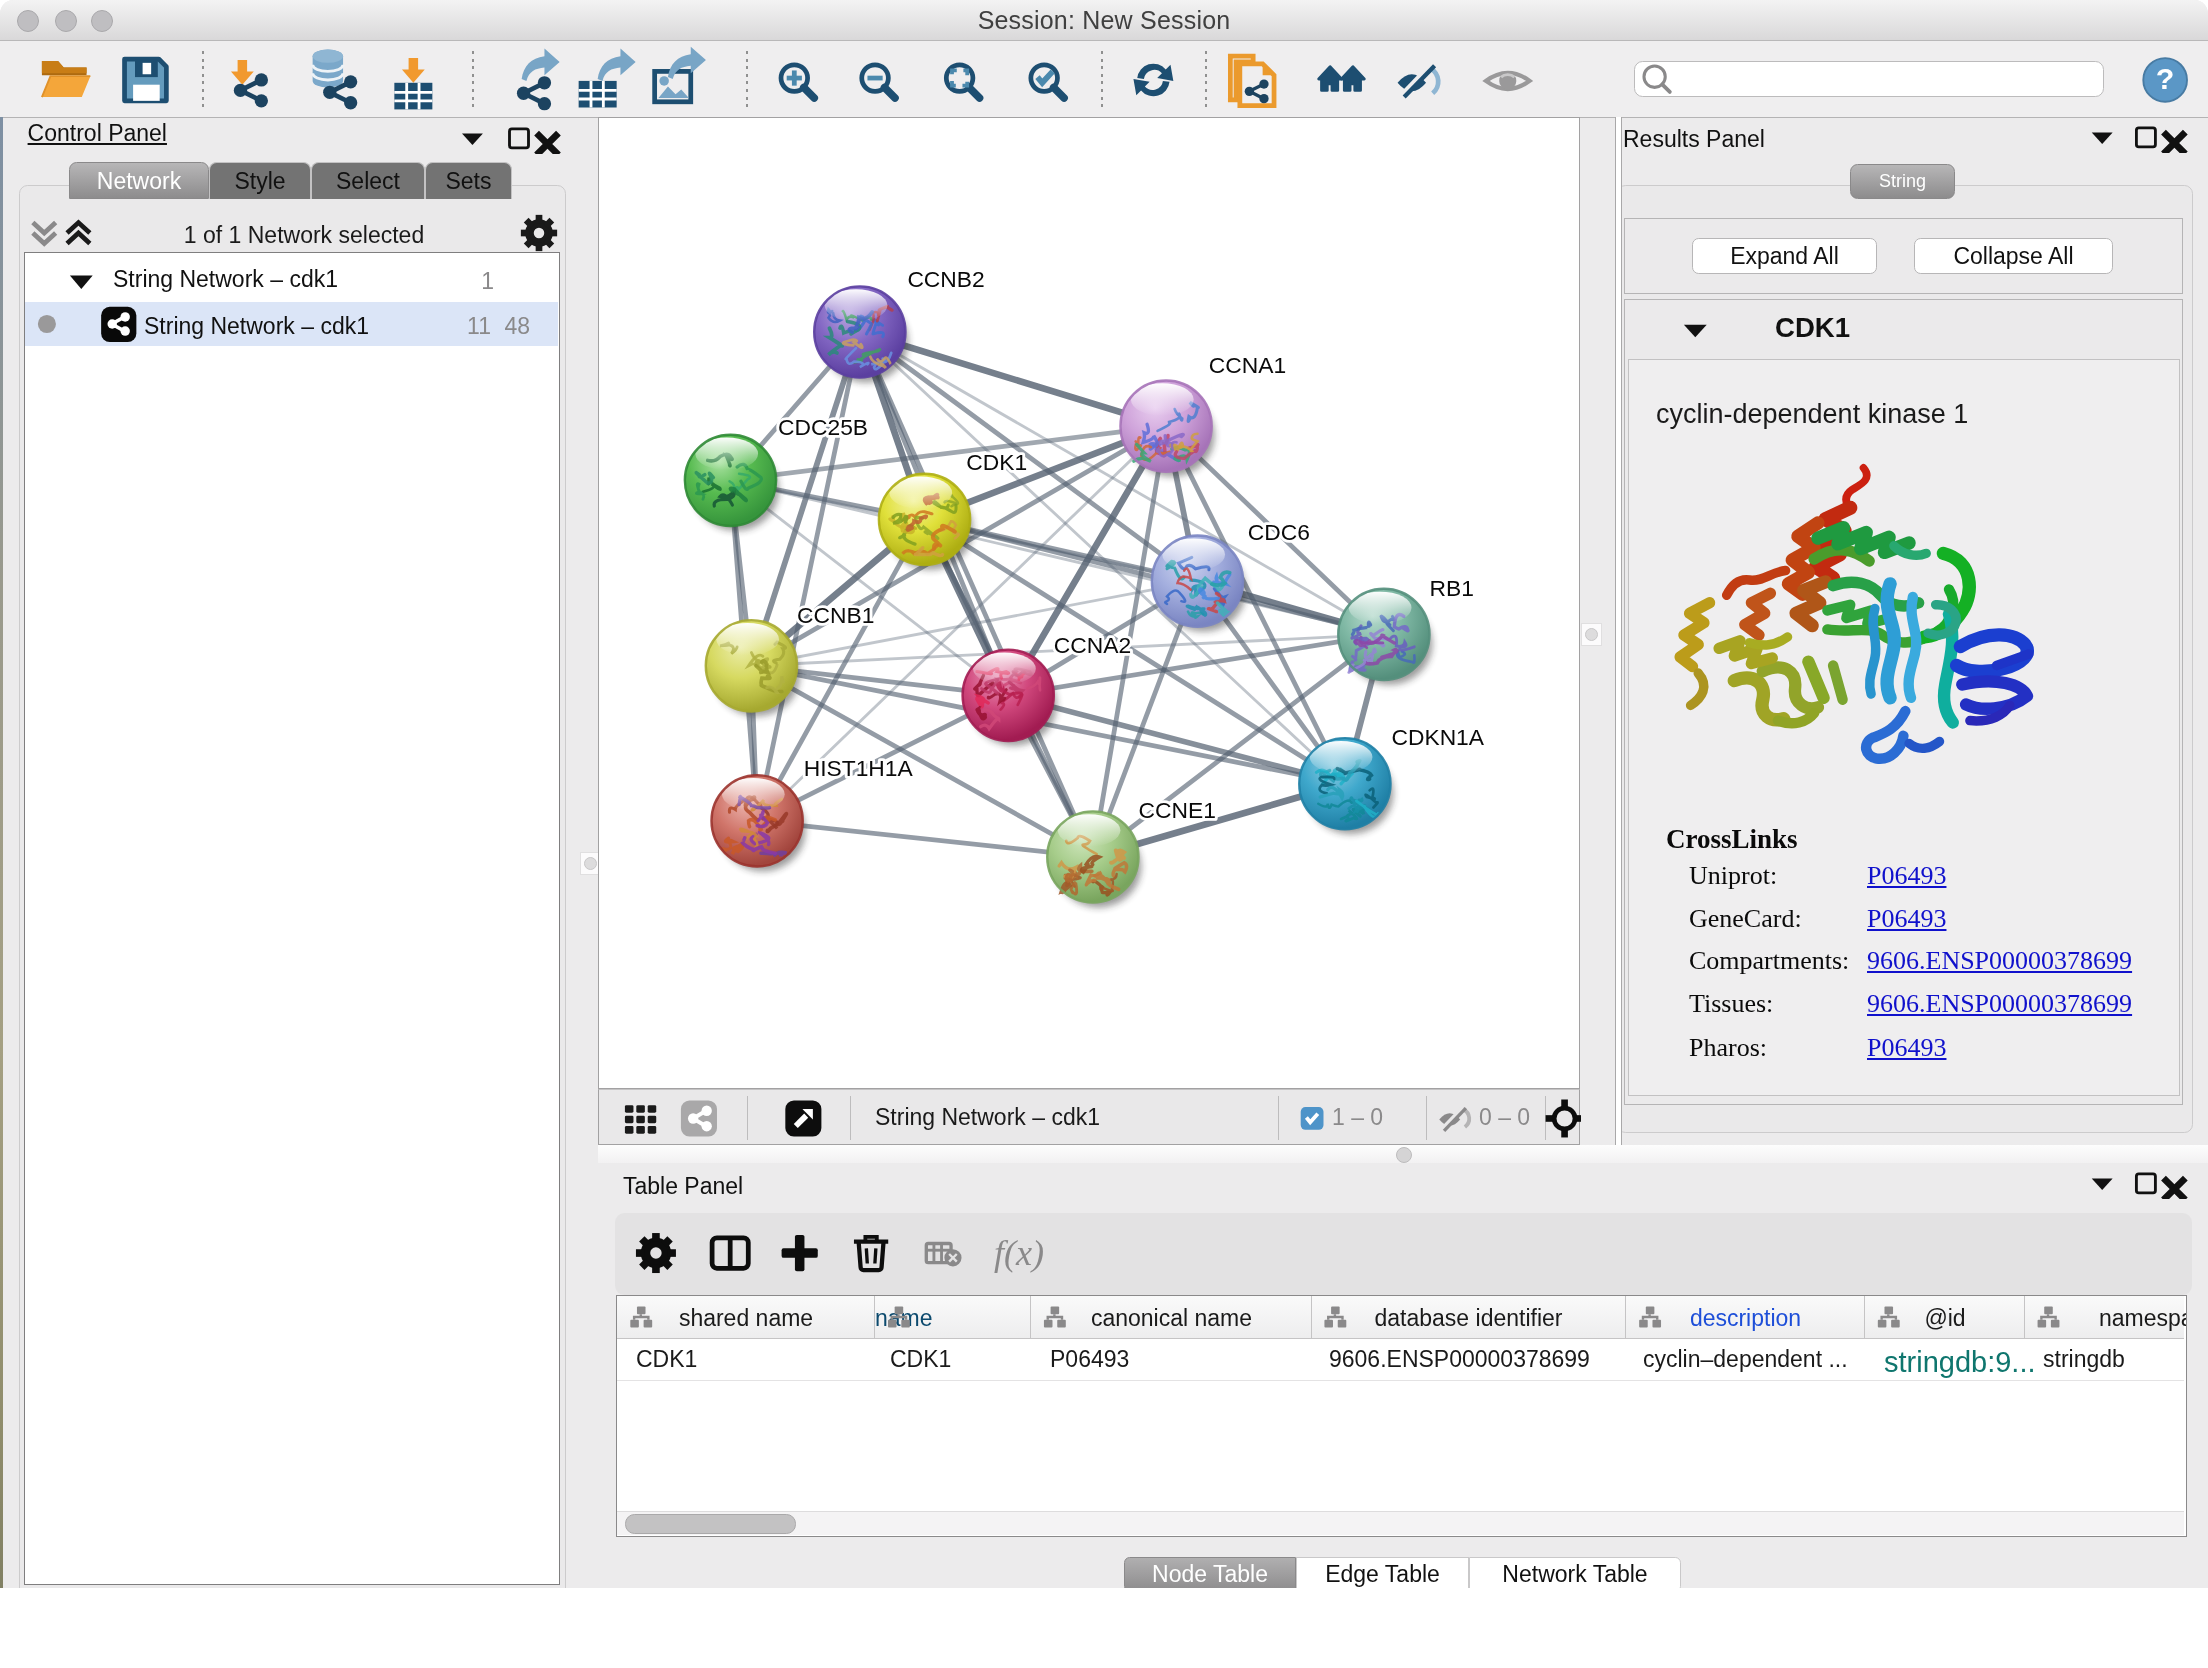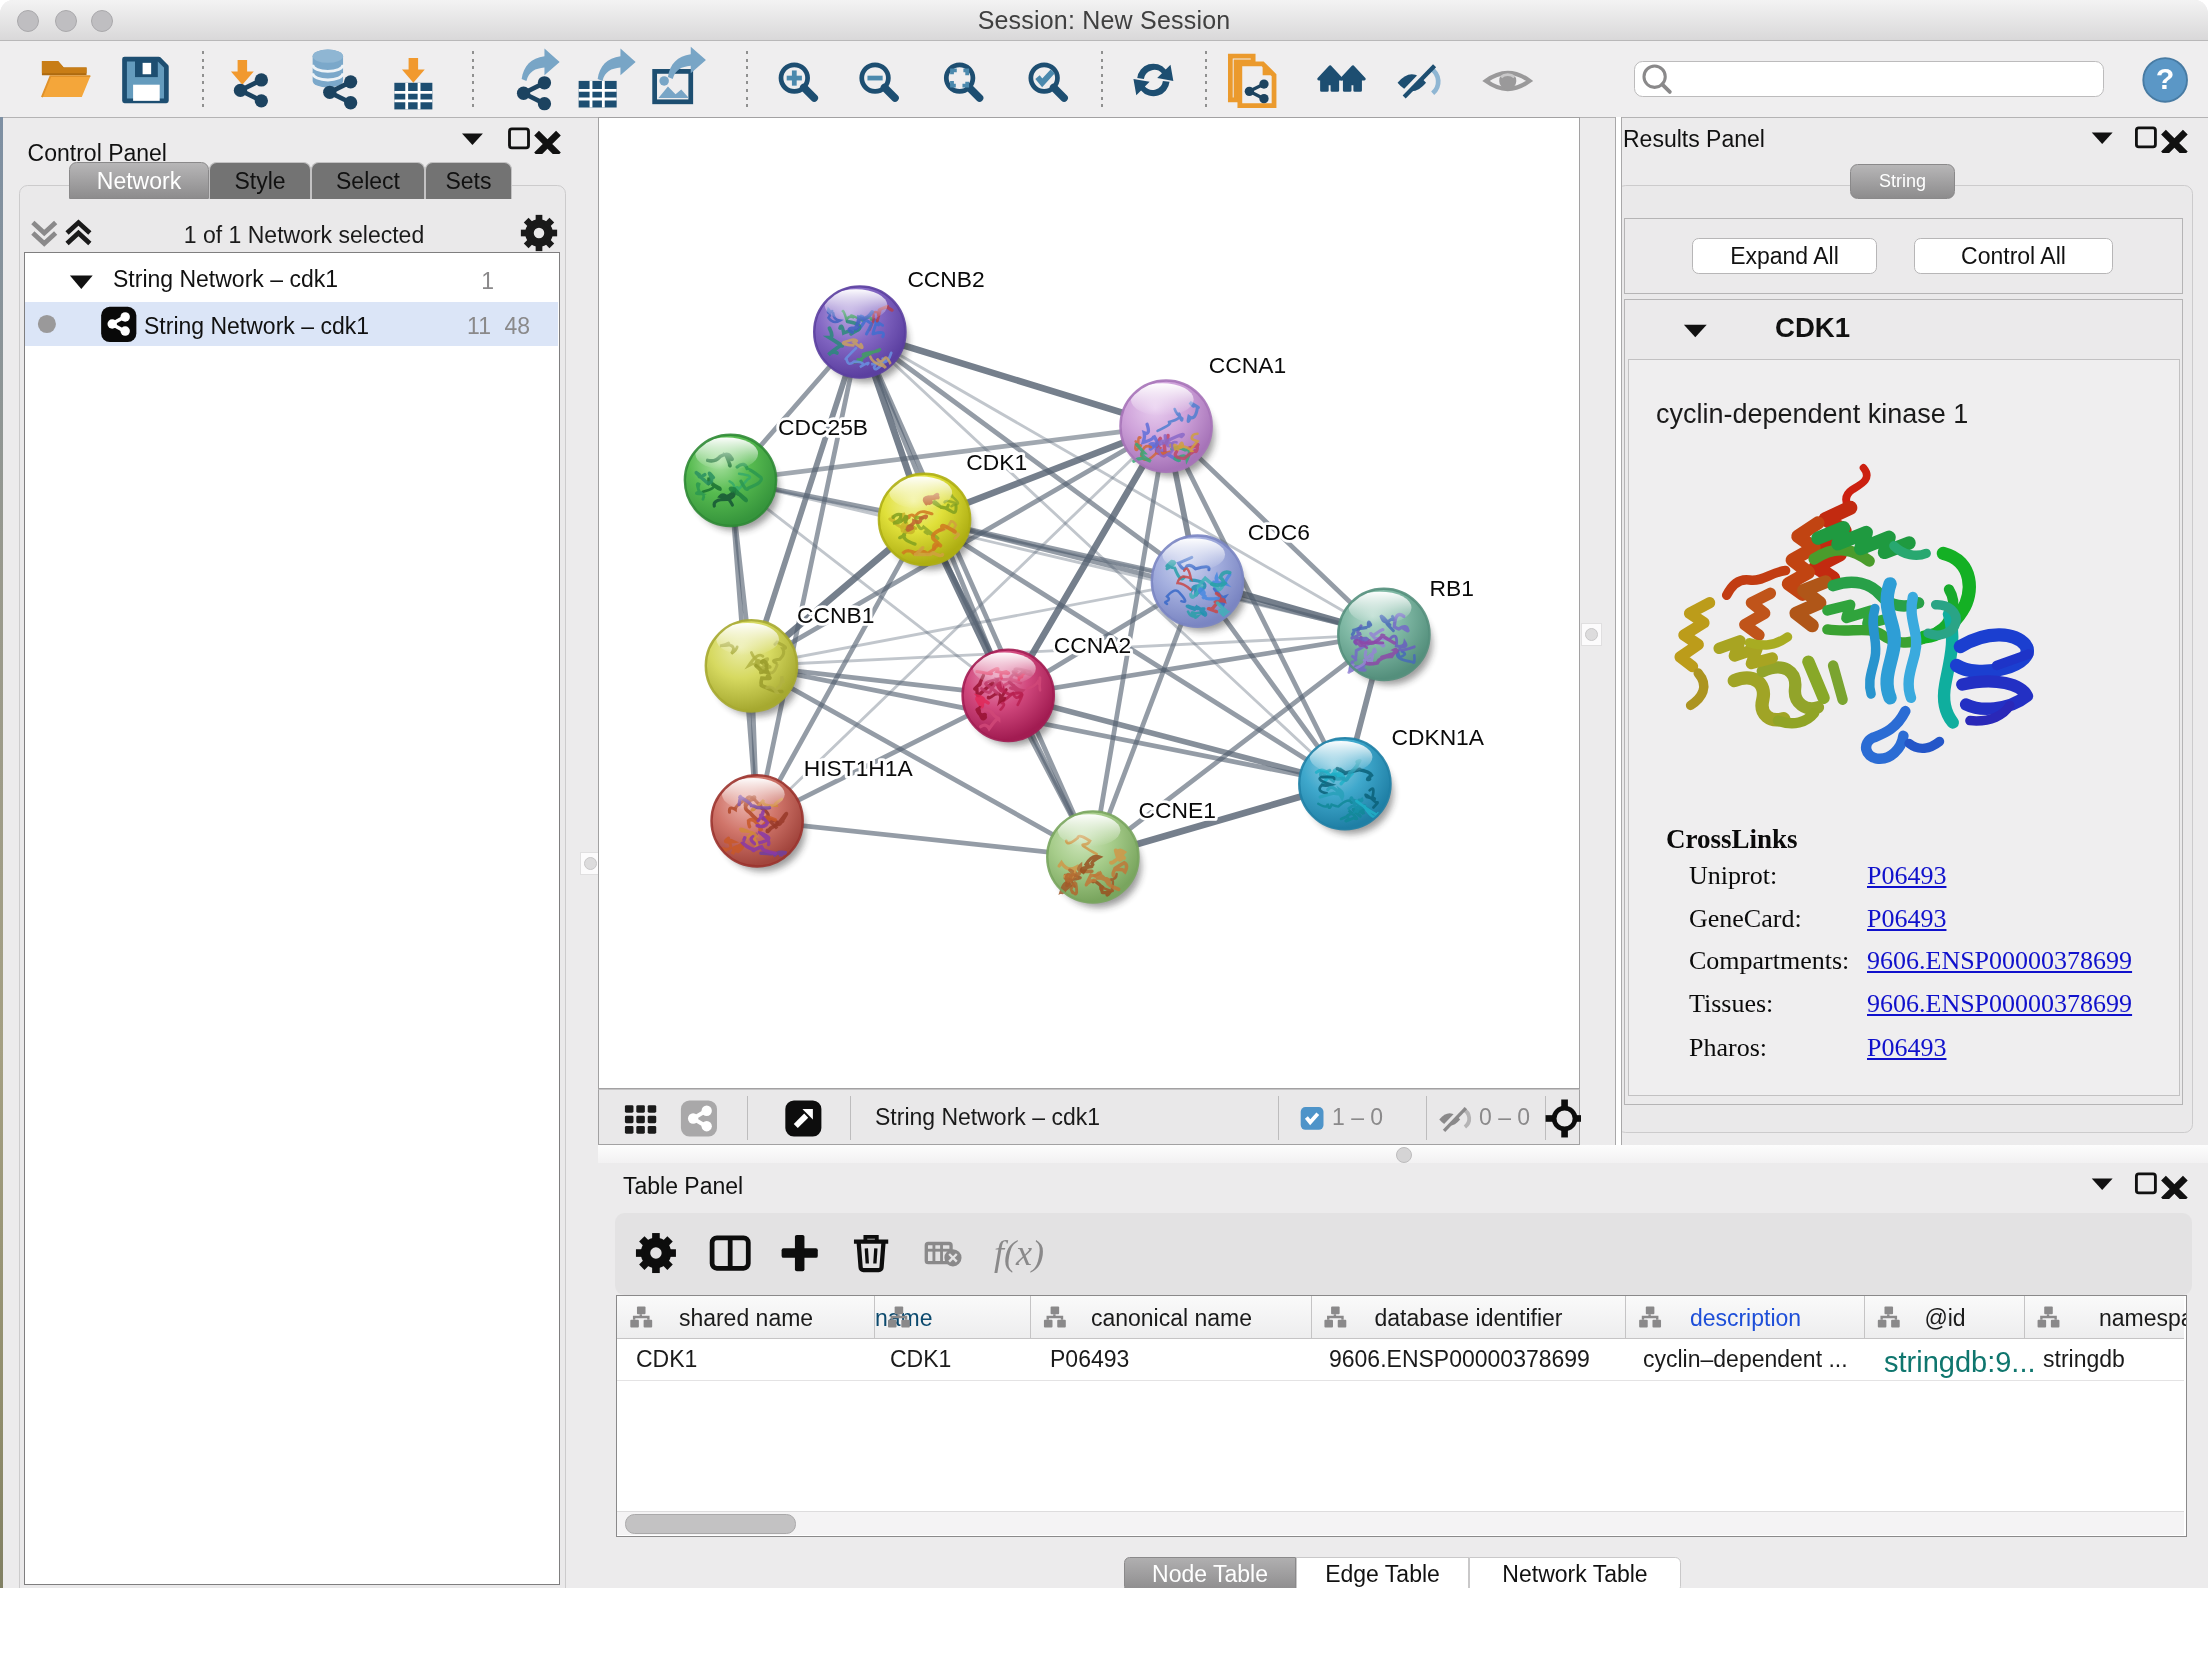--- a/index.html
+++ b/index.html
@@ -224,21 +224,21 @@
     </svg>
     <div class="tsep" style="left:202px;"></div>
     <div class="tsep" style="left:472px;"></div>
     <div class="tsep" style="left:746px;"></div>
     <div class="tsep" style="left:1101px;"></div>
     <div class="tsep" style="left:1205px;"></div>
     <div id="searchbox"></div>
   </div>
 
   <div id="cpanel">
-    <div class="abs ptitle" style="left:27.6px;top:140px;">Control Panel</div>
+    <div class="abs ptitle" style="left:27.6px;top:120px;text-decoration:underline;">Control Panel</div>
     <svg class="abs" width="114" height="28.5" style="left:462px;top:125px;" viewBox="0 0 120 30">
       <path d="M0,9 l22,0 -11,12 z" fill="#111"></path>
       <rect x="50" y="4" width="20" height="20" rx="2.5" fill="none" stroke="#111" stroke-width="3"></rect>
       <path d="M81,6 l9,9 9,-9 5,5 -9,9 9,9 -5,5 -9,-9 -9,9 -5,-5 9,-9 -9,-9 z" fill="#111"></path>
     </svg>
     <div class="pframe" style="left:19px;top:185px;width:545px;height:1411px;"></div>
     <div class="tab tabsel" style="left:69px;width:140px;z-index:3;">Network</div>
     <div class="tab" style="left:209px;width:102px;z-index:2;">Style</div>
     <div class="tab" style="left:311px;width:114px;z-index:2;">Select</div>
     <div class="tab" style="left:425px;width:87px;z-index:2;">Sets</div>
@@ -751,21 +751,21 @@
       <rect x="52" y="4" width="20" height="20" rx="2.5" fill="none" stroke="#111" stroke-width="3"></rect>
       <path d="M83,6 l9,9 9,-9 5,5 -9,9 9,9 -5,5 -9,-9 -9,9 -5,-5 9,-9 -9,-9 z" fill="#111"></path>
     </svg>
     <div class="pframe" style="left:1617px;top:185px;width:574px;height:946px;"></div>
     <div class="abs" style="left:1850px;top:164px;width:105px;height:35px;background:linear-gradient(#b7b6b7,#8d8c8d);
          border:1px solid #8a898a;border-radius:7.6px;box-sizing:border-box;text-align:center;line-height:33px;
          font-size:18px;color:#fff;">String</div>
 
     <div class="abs" style="left:1624px;top:218px;width:559px;height:76px;border:1.9px solid #b5b4b5;background:#ebeaeb;box-sizing:border-box;"></div>
     <div class="btn" style="left:1692px;top:238px;width:185px;">Expand All</div>
-    <div class="btn" style="left:1914px;top:238px;width:199px;">Control All</div>
+    <div class="btn" style="left:1914px;top:238px;width:199px;">Collapse All</div>
 
     <div class="abs" style="left:1624px;top:299px;width:559px;height:806px;border:1.9px solid #b5b4b5;background:#ebeaeb;box-sizing:border-box;"></div>
     <svg class="abs" width="28.5" height="25" style="left:1682px;top:318px;" viewBox="0 0 30 26">
         <path d="M2,7 l24,0 -12,13 z" fill="#111"></path>
       </svg>
     <div class="abs" style="left:1775px;top:312px;font-size:27.6px;font-weight:bold;color:#111;">CDK1</div>
     <div class="abs" style="left:1628px;top:359px;width:552px;height:737px;background:#efeeef;border:1px solid #c2c1c2;box-sizing:border-box;"></div>
     <div class="abs" style="left:1656px;top:370px;font-size:27px;color:#1a1a1a;margin-top:29px;">cyclin-dependent kinase 1</div>
 
     <svg class="abs" width="380" height="323" style="left:1664px;top:447px;" viewBox="0 0 400 340">

